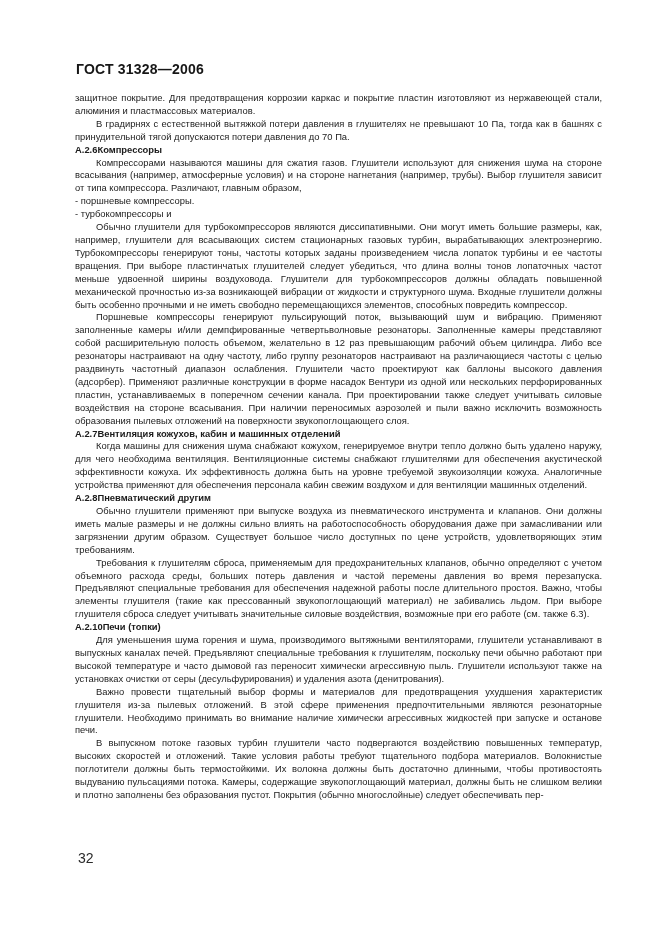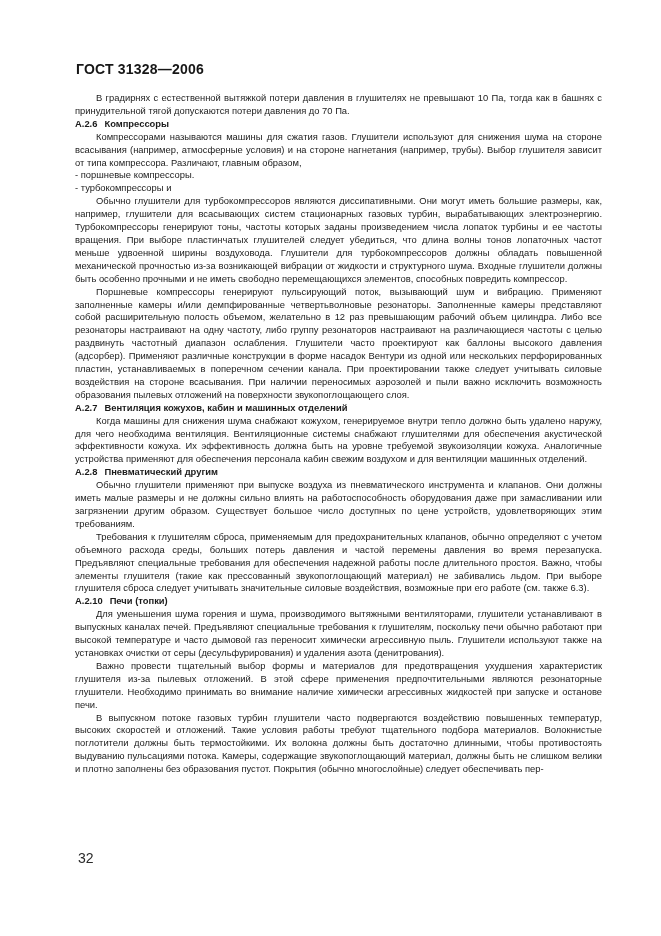--- a/index.html
+++ b/index.html
@@ -45,21 +45,21 @@
   .para.indent {
     text-indent: 21px;
   }
   .heading {
     font-weight: bold;
     padding-left: 11px;
     text-align: left;
     hyphens: none;
   }
   .heading .h-title {
-    margin-left: 7px;
+    margin-left: 0;
   }
   .list-item {
     padding-left: 16px;
     text-align: left;
     hyphens: none;
   }
   .page-number {
     position: absolute;
     left: 78px;
     top: 850px;
@@ -67,20 +67,21 @@
     color: #2a2a2a;
   }
 </style>
 </head>
 <body>
 
 <div class="page">
   <div class="doc-header">ГОСТ 31328—2006</div>
 
   <div class="doc-body">
+      <p class="para">защитное покрытие. Для предотвращения коррозии каркас и покрытие пластин изготовляют из нержавеющей стали, алюминия и пластмассовых материалов.</p>
       <p class="para indent">В градирнях с естественной вытяжкой потери давления в глушителях не превышают 10 Па, тогда как в башнях с принудительной тягой допускаются потери давления до 70 Па.</p>
       <p class="heading"><span class="h-num">А.2.6</span><span class="h-title">Компрессоры</span></p>
       <p class="para indent">Компрессорами называются машины для сжатия газов. Глушители используют для снижения шума на стороне всасывания (например, атмосферные условия) и на стороне нагнетания (например, трубы). Выбор глушителя зависит от типа компрессора. Различают, главным образом,</p>
       <p class="list-item">- поршневые компрессоры.</p>
       <p class="list-item">- турбокомпрессоры и</p>
       <p class="para indent">Обычно глушители для турбокомпрессоров являются диссипативными. Они могут иметь большие размеры, как, например, глушители для всасывающих систем стационарных газовых турбин, вырабатывающих электроэнергию. Турбокомпрессоры генерируют тоны, частоты которых заданы произведением числа лопаток турбины и ее частоты вращения. При выборе пластинчатых глушителей следует убедиться, что длина волны тонов лопаточных частот меньше удвоенной ширины воздуховода. Глушители для турбокомпрессоров должны обладать повышенной механической прочностью из-за возникающей вибрации от жидкости и структурного шума. Входные глушители должны быть особенно прочными и не иметь свободно перемещающихся элементов, способных повредить компрессор.</p>
       <p class="para indent">Поршневые компрессоры генерируют пульсирующий поток, вызывающий шум и вибрацию. Применяют заполненные камеры и/или демпфированные четвертьволновые резонаторы. Заполненные камеры представляют собой расширительную полость объемом, желательно в 12 раз превышающим рабочий объем цилиндра. Либо все резонаторы настраивают на одну частоту, либо группу резонаторов настраивают на различающиеся частоты с целью раздвинуть частотный диапазон ослабления. Глушители часто проектируют как баллоны высокого давления (адсорбер). Применяют различные конструкции в форме насадок Вентури из одной или нескольких перфорированных пластин, устанавливаемых в поперечном сечении канала. При проектировании также следует учитывать силовые воздействия на стороне всасывания. При наличии переносимых аэрозолей и пыли важно исключить возможность образования пылевых отложений на поверхности звукопоглощающего слоя.</p>
       <p class="heading"><span class="h-num">А.2.7</span><span class="h-title">Вентиляция кожухов, кабин и машинных отделений</span></p>
       <p class="para indent">Когда машины для снижения шума снабжают кожухом, генерируемое внутри тепло должно быть удалено наружу, для чего необходима вентиляция. Вентиляционные системы снабжают глушителями для обеспечения акустической эффективности кожуха. Их эффективность должна быть на уровне требуемой звукоизоляции кожуха. Аналогичные устройства применяют для обеспечения персонала кабин свежим воздухом и для вентиляции машинных отделений.</p>
       <p class="heading"><span class="h-num">А.2.8</span><span class="h-title">Пневматический другим</span></p>

